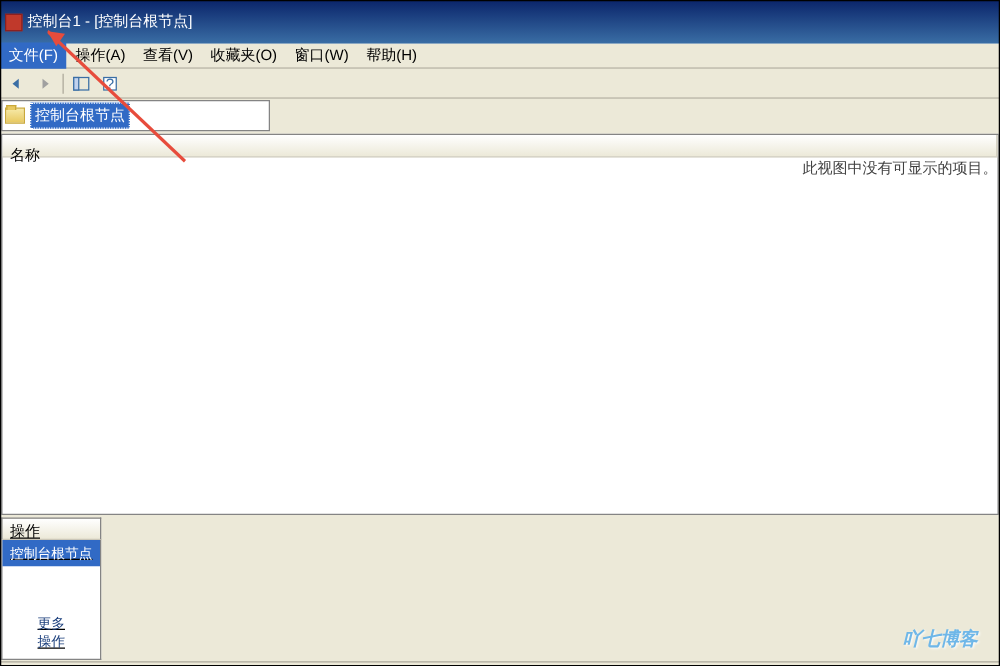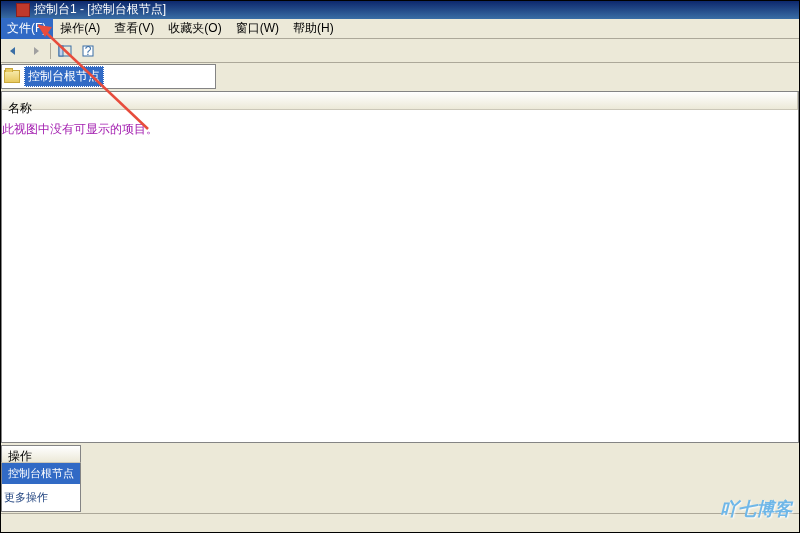--- a/index.html
+++ b/index.html
@@ -1,18 +1,18 @@
 <!DOCTYPE html>
 <html><head>
 <meta charset="utf-8">
 <style>
 * { margin: 0; padding: 0; box-sizing: border-box; font-family: "Microsoft YaHei", SimSun, sans-serif; font-size: 12px; }
 body { background: #fff; width: 800px; height: 533px; overflow: hidden; position: relative; }
 
-.titlebar { height: 19px; background: linear-gradient(#0a246a, #3a6ea5); color: #fff; display: flex; align-items: center; padding: 0 16px; gap: 4px; text-align: center; }
+.titlebar { height: 35px; background: linear-gradient(#0a246a, #3a6ea5); color: #fff; display: flex; align-items: center; padding: 0 4px; gap: 4px; text-align: center; }
 .titlebar .app-icon { width: 14px; height: 14px; background: #c0392b; border: 1px solid #8b2020; }
 .titlebar .title-text { font-size: 12px; }
 
 .menubar { height: 20px; background: #ece9d8; border-bottom: 1px solid #aca899; display: flex; align-items: center; }
 .menubar .mitem { padding: 2px 7px; cursor: default; }
 .menubar .mitem.open { background: #316ac5; color: #fff; }
 
 .toolbar { height: 24px; background: #ece9d8; border-bottom: 1px solid #aca899; display: flex; align-items: center; padding: 0 2px; gap: 1px; }
 .toolbar .tbtn { width: 22px; height: 20px; display: flex; align-items: center; justify-content: center; border: 1px solid transparent; cursor: default; }
 .toolbar .sep { width: 1px; height: 16px; background: #aca899; margin: 0 2px; }
@@ -21,33 +21,33 @@
 
 .tree-pane { width: 215px; background: #fff; border: 1px solid #848484; margin: 1px; overflow: auto; }
 .tree-node { display: flex; align-items: center; gap: 4px; padding: 1px 2px; }
 .tree-node.selected span.lbl { background: #316ac5; color: #fff; padding: 1px 3px; border: 1px dotted #fff; }
 .folder-icon { width: 16px; height: 13px; background: linear-gradient(#f6e9a8, #e8c960); border: 1px solid #c9a83a; position: relative; }
 .folder-icon::before { content: ''; position: absolute; top: -3px; left: 0; width: 6px; height: 3px; background: #e8c960; border: 1px solid #c9a83a; border-bottom: none; }
 
 .list-pane { flex: 1; background: #fff; border: 1px solid #848484; margin: 1px; display: flex; flex-direction: column; }
 .list-header { height: 18px; background: linear-gradient(#fff, #ece9d8); border-bottom: 1px solid #cbc7b8; display: flex; }
 .list-header .col { padding: 8px 6px; border-right: 1px solid #cbc7b8; flex: 1; }
-.list-body { flex: 1; display: flex; justify-content: flex-start; padding-top: 11px; color: #a21caf; }
+.list-body { flex: 1; display: flex; justify-content: flex-end; padding-top: 0; color: #404040; }
 
-.actions-pane { width: 80px; margin: 1px; display: flex; flex-direction: column; }
+.actions-pane { width: 80px; margin: 1px; display: flex; flex-direction: column; text-decoration: underline; }
 .actions-title { height: 18px; background: linear-gradient(#fff, #ece9d8); border: 1px solid #848484; border-bottom: 1px solid #cbc7b8; padding: 2px 6px; }
 .actions-body { flex: 1; background: #fff; border: 1px solid #848484; border-top: none; }
 .actions-sel { background: #316ac5; color: #fff; padding: 3px 6px; font-size: 11px; }
-.actions-link { padding: 6px 2px; color: #1a3e7c; font-size: 11px; cursor: pointer; }
+.actions-link { padding: 6px 28px; color: #1a3e7c; font-size: 11px; cursor: pointer; margin-top: 32px; }
 
 .statusbar { height: 20px; background: #ece9d8; border-top: 1px solid #aca899; }
 
 .arrow-annotation { position: absolute; top: 19px; left: 38px; width: 120px; height: 120px; pointer-events: none; z-index: 10; }
 
-.watermark { position: absolute; bottom: 12px; right: 8px; font-size: 18px; font-weight: bold; color: #6fb7e8; font-style: italic; text-shadow: 1px 1px 2px #fff; pointer-events: none; }
+.watermark { position: absolute; bottom: 12px; right: 18px; font-size: 15px; font-weight: bold; color: #6fb7e8; font-style: italic; text-shadow: 1px 1px 2px #fff; pointer-events: none; }
 
 .outer-border { position: absolute; inset: 0; border: 1px solid #000; pointer-events: none; }
 
 svg { display: block; }
 </style>
 </head>
 <body>
 
 <div class="titlebar">
   <div class="app-icon"></div>

